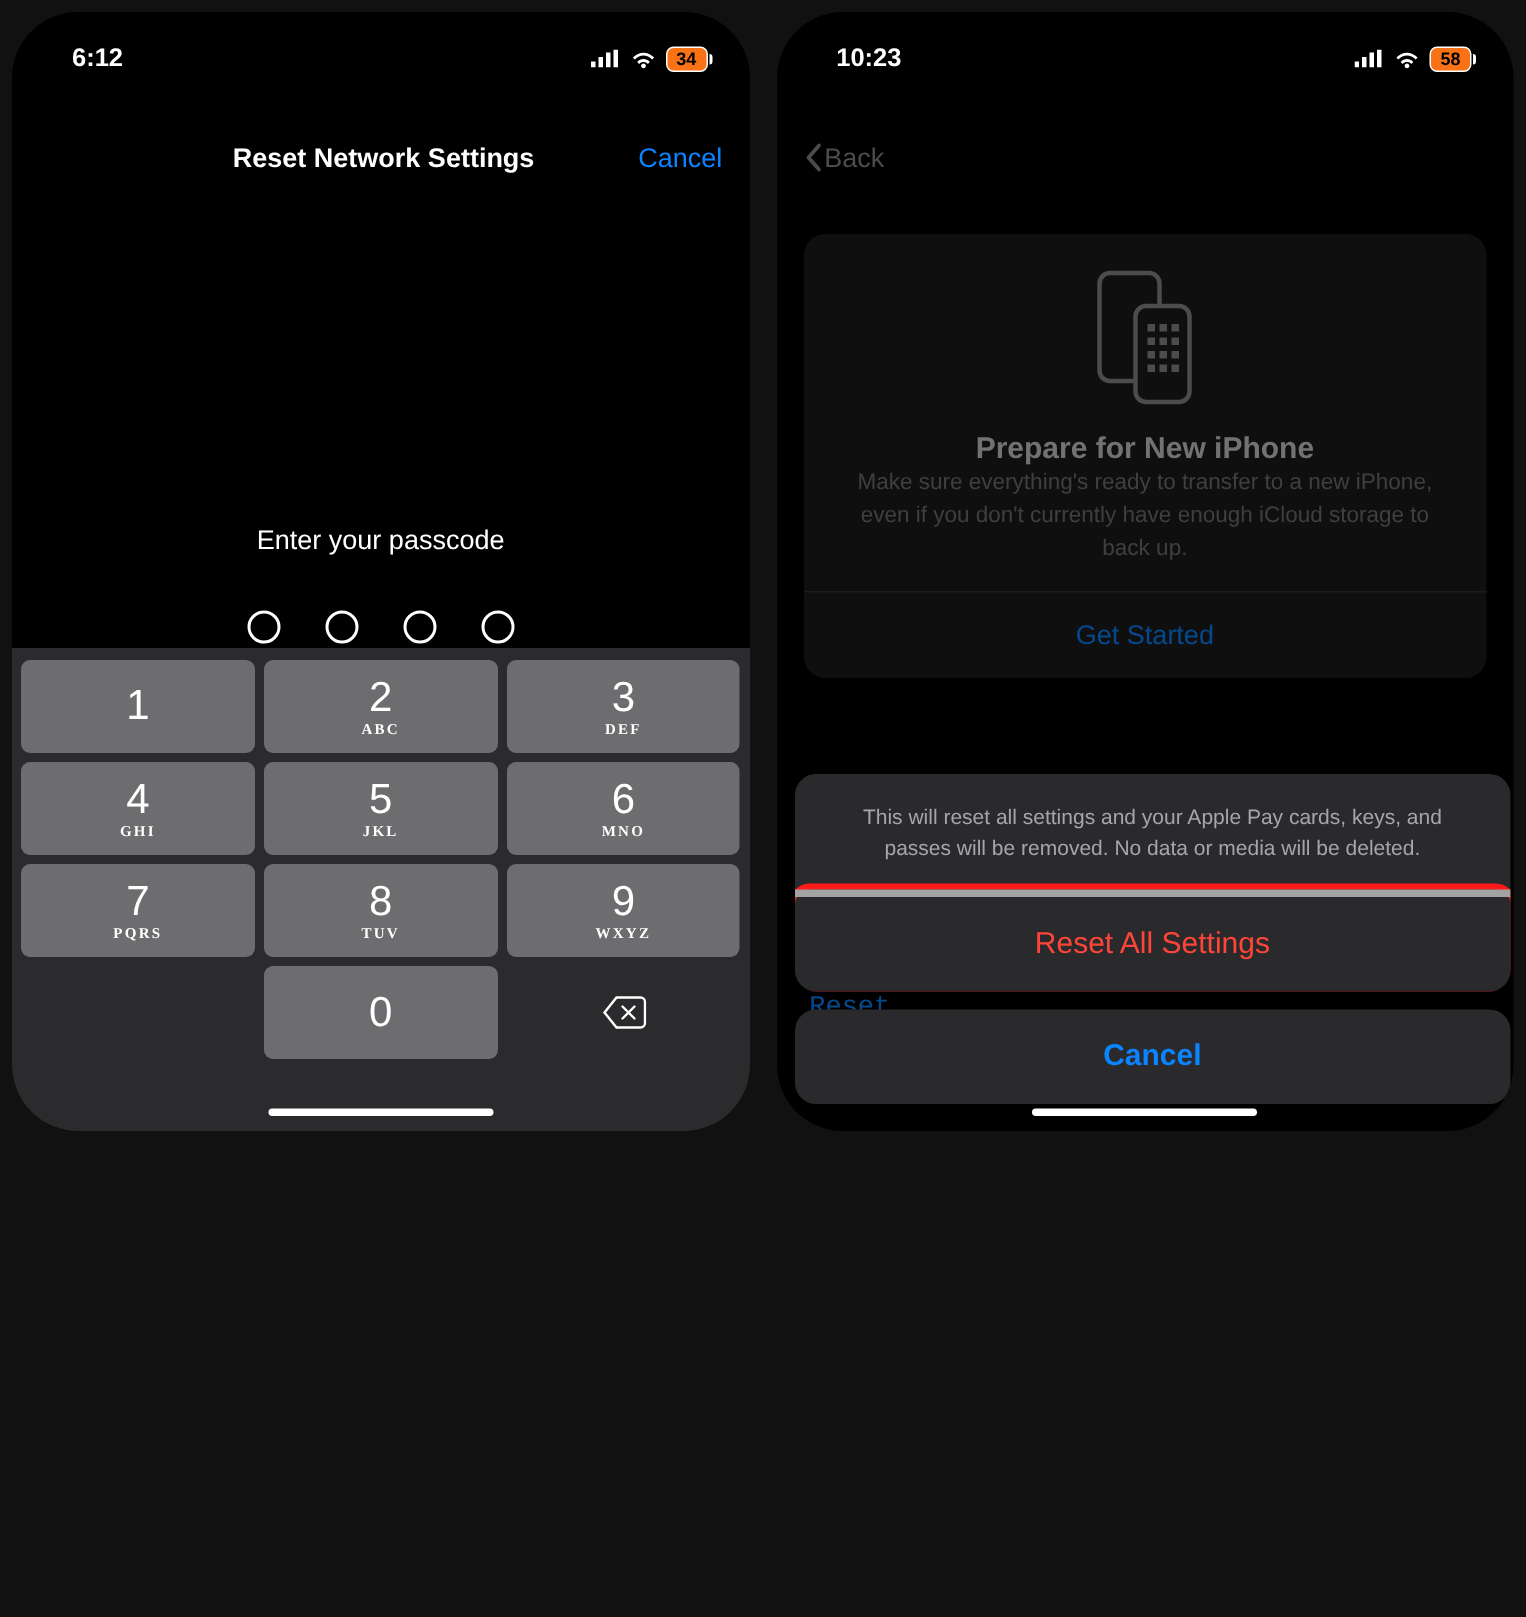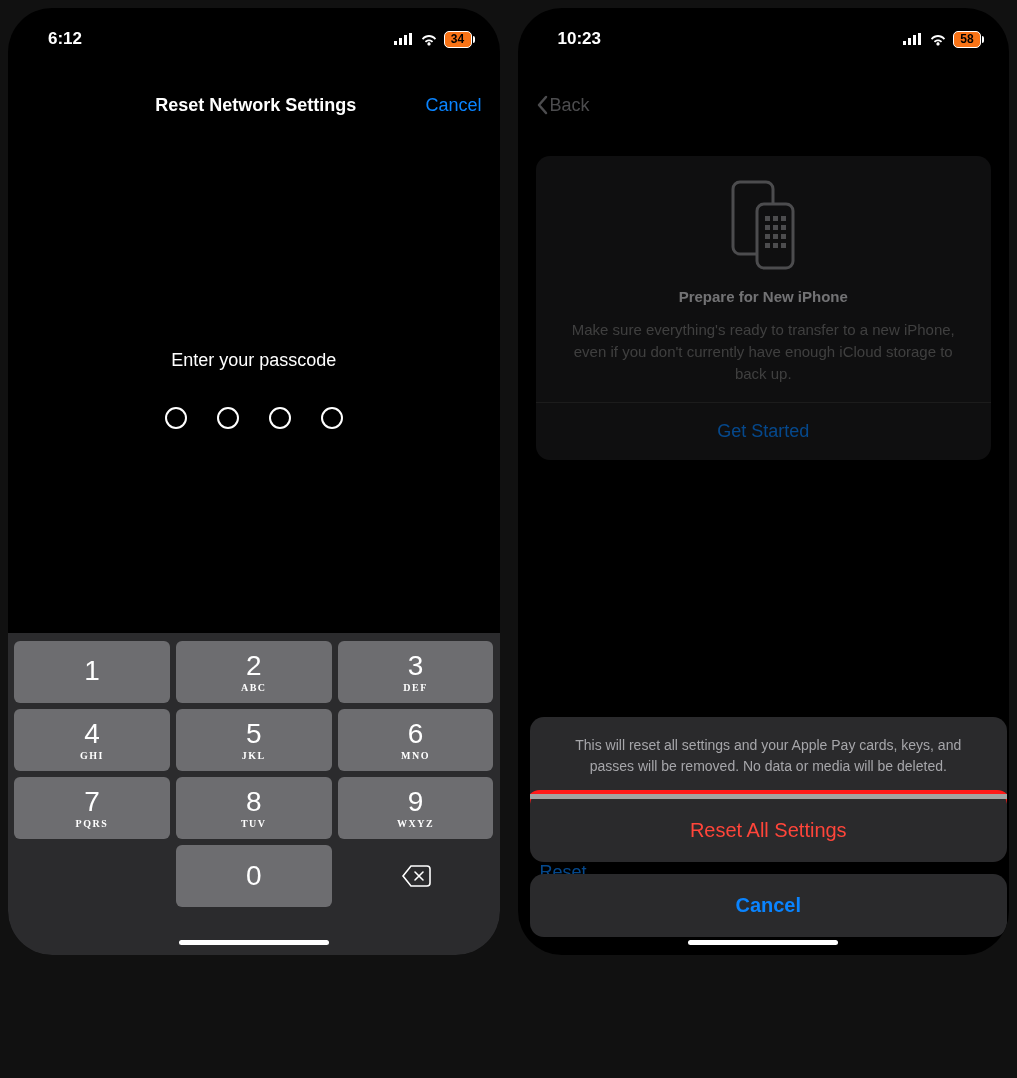--- a/index.html
+++ b/index.html
@@ -9,21 +9,21 @@
     display: flex;
     gap: 18px;
     padding: 8px;
     width: 1017px;
     height: 1078px;
   }
   .phone {
     background: #000;
     border-radius: 44px;
     width: 494px;
-    height: 947px;
+    height: 746px;
     position: relative;
     overflow: hidden;
     color: #fff;
     display: flex;
     flex-direction: column;
   }
   
   .status-bar {
     display: flex;
     justify-content: space-between;
@@ -72,40 +72,40 @@
   .key .letters { font-size: 10px; font-weight:600; letter-spacing:1.5px; margin-top:2px;font-family:Liberation Serif, serif;}
   .key.blank { background:transparent; }
   .key.del { background:transparent; font-size:26px; }
   .home-ind { position:absolute; bottom:10px; left:50%; transform:translateX(-50%); width:150px; height:5px; background:#fff; border-radius:3px; }
   
   .card {
     margin: 30px 18px 0 18px; background:#1c1c1e; border-radius:14px;
     padding: 22px 18px 0 18px; text-align:center;
   }
   .card .dev-icon { display:flex; justify-content:center; margin: 2px 0 16px 0; }
-  .card h2 { font-size: 15px; font-weight:600; color:#d0d0d4; margin-bottom:14px; }
+  .card h2 { font-size: 20px; font-weight:600; color:#d0d0d4; }
   .card p { font-size:15px; color:#737373; line-height:1.45; padding: 0 4px 18px 4px; }
   .card .divider { height:1px; background:#333; margin: 0 -18px; }
   .card .get-started { color:#0a84ff; font-size:18px; padding:18px 0; }
   .dimmer { opacity: 0.55; }
   
   .sheet { position:absolute; bottom:18px; left:12px; right:2px; }
   .sheet-top { background:#2a2a2c; border-radius:14px; overflow:hidden; }
   .sheet-msg { font-size:14px; color:#a6a6aa; text-align:center; padding:18px 22px; line-height:1.45; }
   .sheet-btn {
     border-top:5px solid #a3a3a3; text-align:center; padding:20px 0;
     font-size:20px;
   }
   .reset-red { color:#ff453a; }
   .highlight-ring { border:4px solid #ff1a1a; border-radius:14px; margin:-4px; }
   .sheet-cancel {
     margin-top:12px; background:#2a2a2c; border-radius:14px; text-align:center;
     padding:20px 0; font-size:20px; color:#0a84ff; font-weight:600;
   }
-  .hidden-bg { position:absolute; bottom:72px; left:22px; color:#0a84ff; font-size:18px; }
+  .hidden-bg { position:absolute; bottom:72px; left:22px; color:#0a84ff; font-size:18px;font-family:Liberation Mono, monospace; }
 </style>
 </head>
 <body>
 
 <div class="phone">
   <div class="status-bar">
     <span>6:12</span>
     <div class="status-right">
       <svg width="20" height="12" viewBox="0 0 20 12">
           <rect x="0" y="8" width="3" height="4" fill="#fff"></rect>

